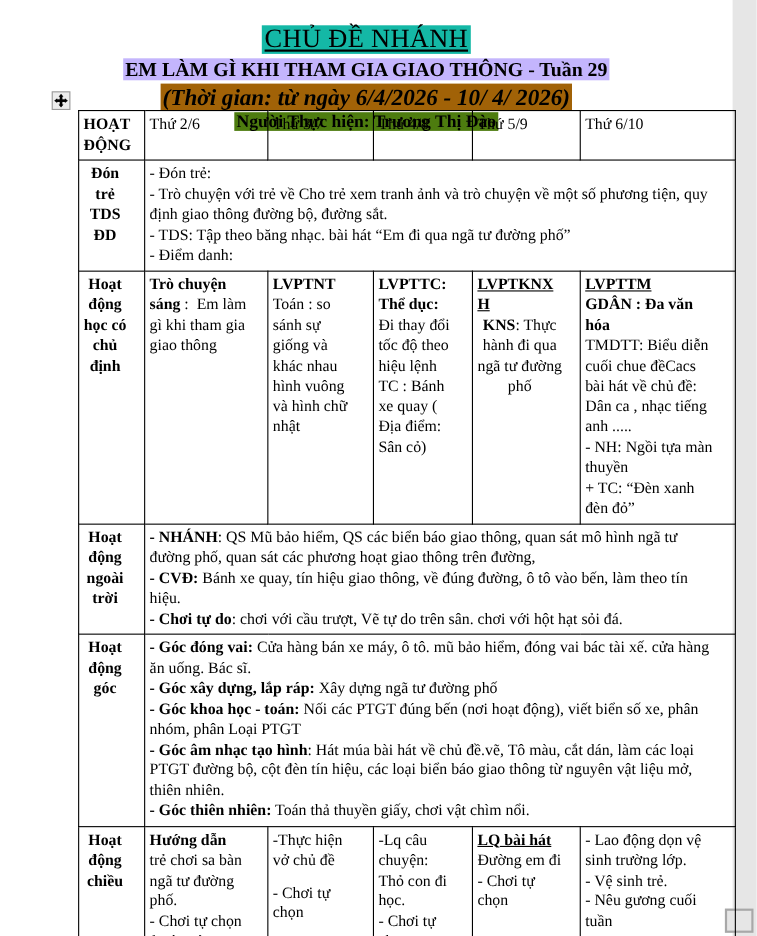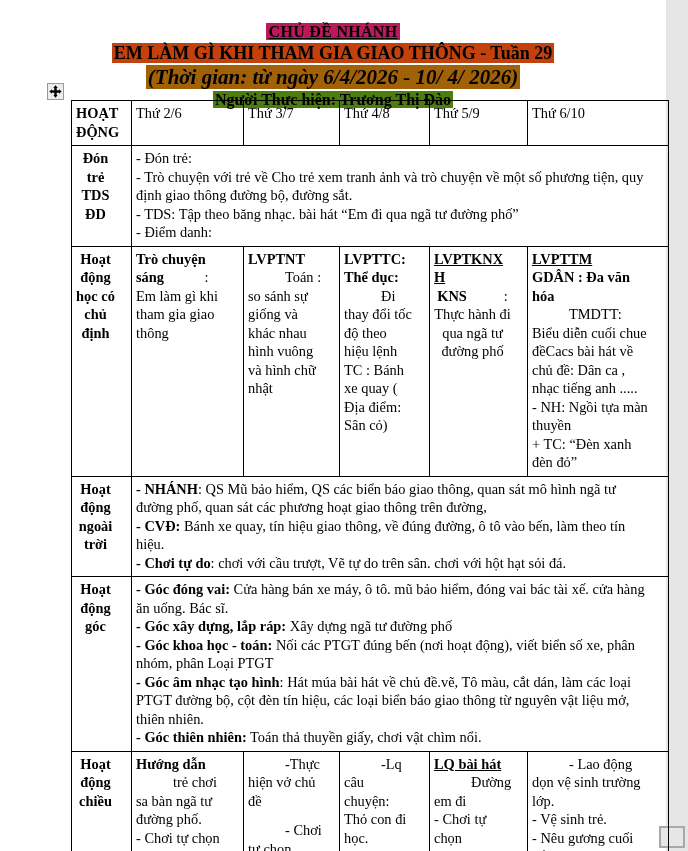--- a/index.html
+++ b/index.html
@@ -46,31 +46,31 @@
   }
 
   
   .heading {
     text-align: center;
     padding-top: 22px;
     line-height: 1.24;
   }
   .h-line { display: block; white-space: nowrap; }
   .h-title {
-    font-weight: bold;
-    font-size: 16px;
+    font-weight: normal;
+    font-size: 24px;
     letter-spacing: .3px;
     text-decoration: underline;
-    background: #be185d;
+    background: #14b8a6;
     padding: 0 3px;
   }
   .h-sub {
     font-weight: bold;
     font-size: 18px;
-    background: #c2410c;
+    background: #c4b5fd;
     padding: 0 2px;
   }
   .h-time {
     font-weight: bold;
     font-style: italic;
     font-size: 21px;
     background: #a16207;
     padding: 0 2px;
   }
   .h-author {
@@ -140,21 +140,21 @@
     text-align: center;
     font-weight: bold;
     font-size: 14.6px;
     line-height: 1.2;
     vertical-align: middle;
     padding: 4px 2px;
   }
   b, strong { font-weight: bold; }
   .u { text-decoration: underline; }
   .center { text-align: center; }
-  .sp { white-space: pre-wrap; margin-left: 37px; }
+  .sp { white-space: pre-wrap; }
   p.ln { margin: 0; }
   .blank { display: block; height: 11px; }
 </style>
 </head>
 <body>
 
 <div class="page-gutter"></div>
 <div class="gutter-box"></div>
 
 <div class="sheet">

